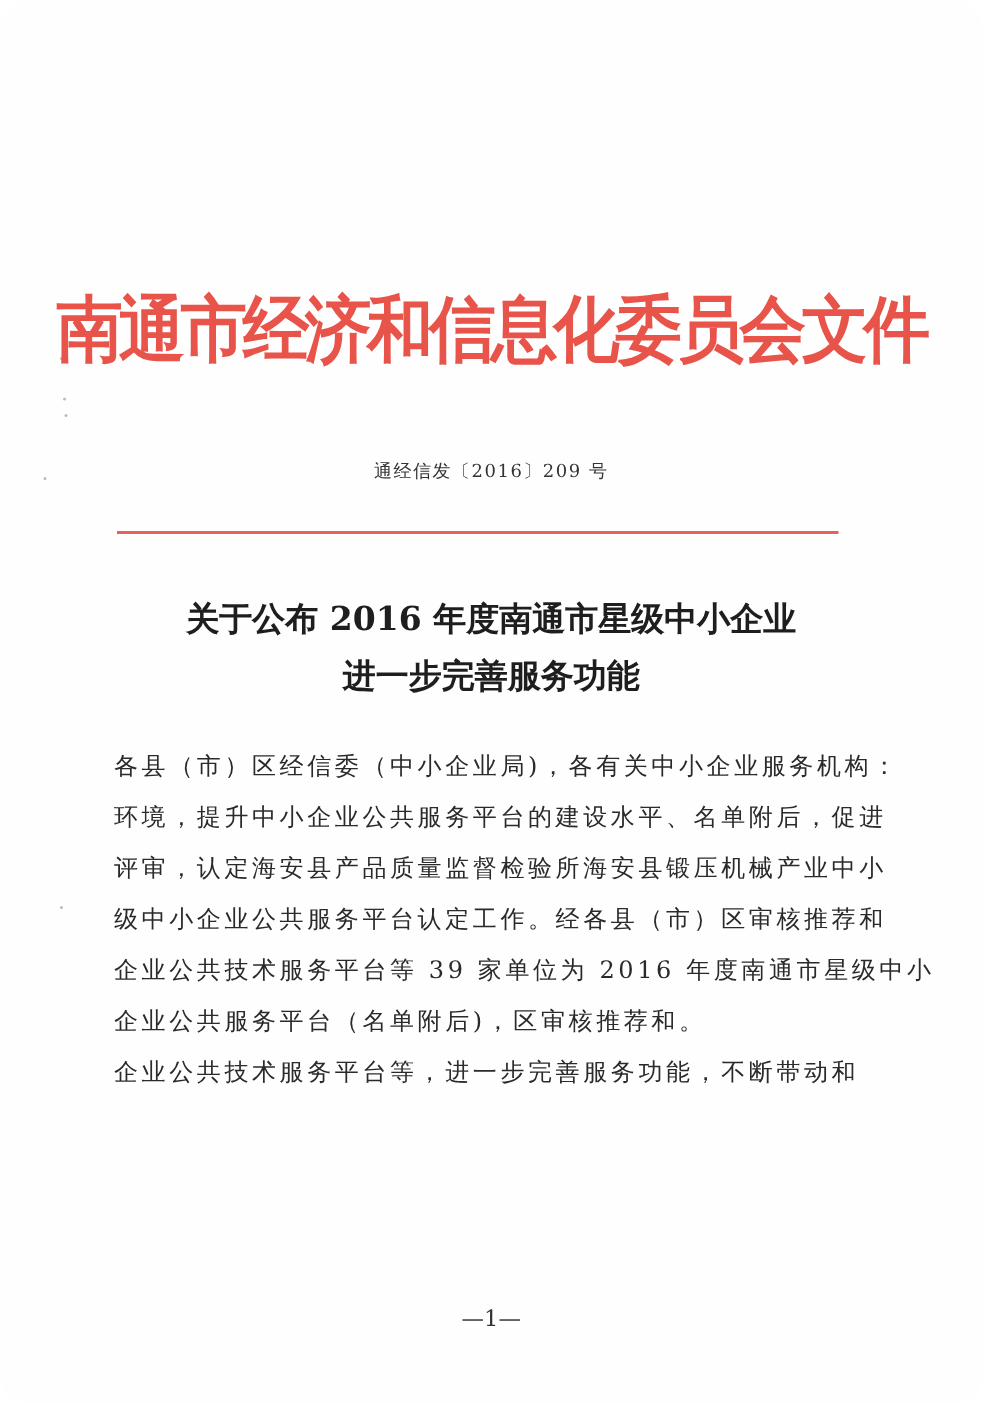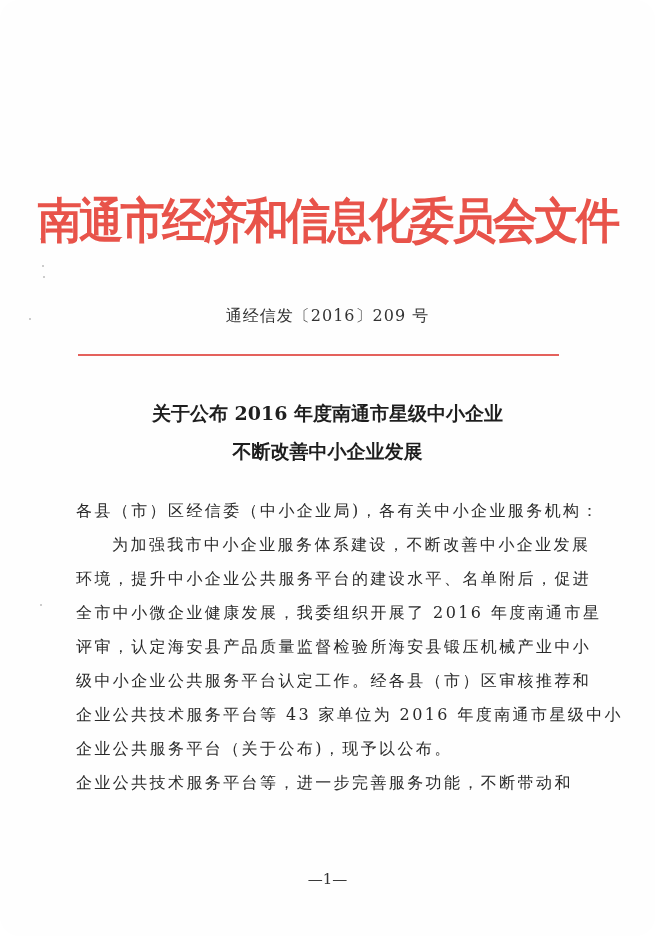--- a/index.html
+++ b/index.html
@@ -35,40 +35,40 @@
       line-height: 80px;
       transform: scaleX(0.92);
       transform-origin: center;
     }
     .doc-number {
       position: absolute;
       top: 306px;
       left: 0;
       width: 655px;
       text-align: center;
-      font-size: 16px;
+      font-size: 12px;
       color: #333;
       letter-spacing: 1px;
     }
     .red-rule {
       position: absolute;
       top: 354px;
       left: 78px;
       width: 481px;
       height: 2px;
       background: #e4615c;
     }
     .title {
       position: absolute;
       top: 394px;
       left: 0;
       width: 655px;
       text-align: center;
       font-weight: bold;
-      font-size: 19px;
+      font-size: 22px;
       line-height: 38px;
       color: #1e1e1e;
     }
     .title .line {
       display: block;
     }
     .body-text {
       position: absolute;
       top: 494px;
       left: 76px;
@@ -115,29 +115,27 @@
   <span class="speck" style="top:604px;left:40px;"></span>
 
   <div class="red-header">南通市经济和信息化委员会文件</div>
 
   <div class="doc-number">通经信发〔2016〕209 号</div>
 
   <div class="red-rule"></div>
 
   <div class="title">
     <span class="line">关于公布 2016 年度南通市星级中小企业</span>
-    <span class="line">不断改善中小企业发展</span>
+    <span class="line">进一步完善服务功能</span>
   </div>
 
   <div class="body-text">
     <span class="bline">各县（市）区经信委（中小企业局)，各有关中小企业服务机构：</span>
-    <span class="bline indent">为加强我市中小企业服务体系建设，不断改善中小企业发展</span>
     <span class="bline">环境，提升中小企业公共服务平台的建设水平、名单附后，促进</span>
-    <span class="bline">全市中小微企业健康发展，我委组织开展了 2016 年度南通市星</span>
     <span class="bline">评审，认定海安县产品质量监督检验所海安县锻压机械产业中小</span>
     <span class="bline">级中小企业公共服务平台认定工作。经各县（市）区审核推荐和</span>
-    <span class="bline">企业公共技术服务平台等 43 家单位为 2016 年度南通市星级中小</span>
-    <span class="bline">企业公共服务平台（关于公布)，现予以公布。</span>
+    <span class="bline">企业公共技术服务平台等 39 家单位为 2016 年度南通市星级中小</span>
+    <span class="bline">企业公共服务平台（名单附后)，区审核推荐和。</span>
     <span class="bline">企业公共技术服务平台等，进一步完善服务功能，不断带动和</span>
   </div>
 
   <div class="page-number">—1—</div>
 </div>
 
 </body></html>

